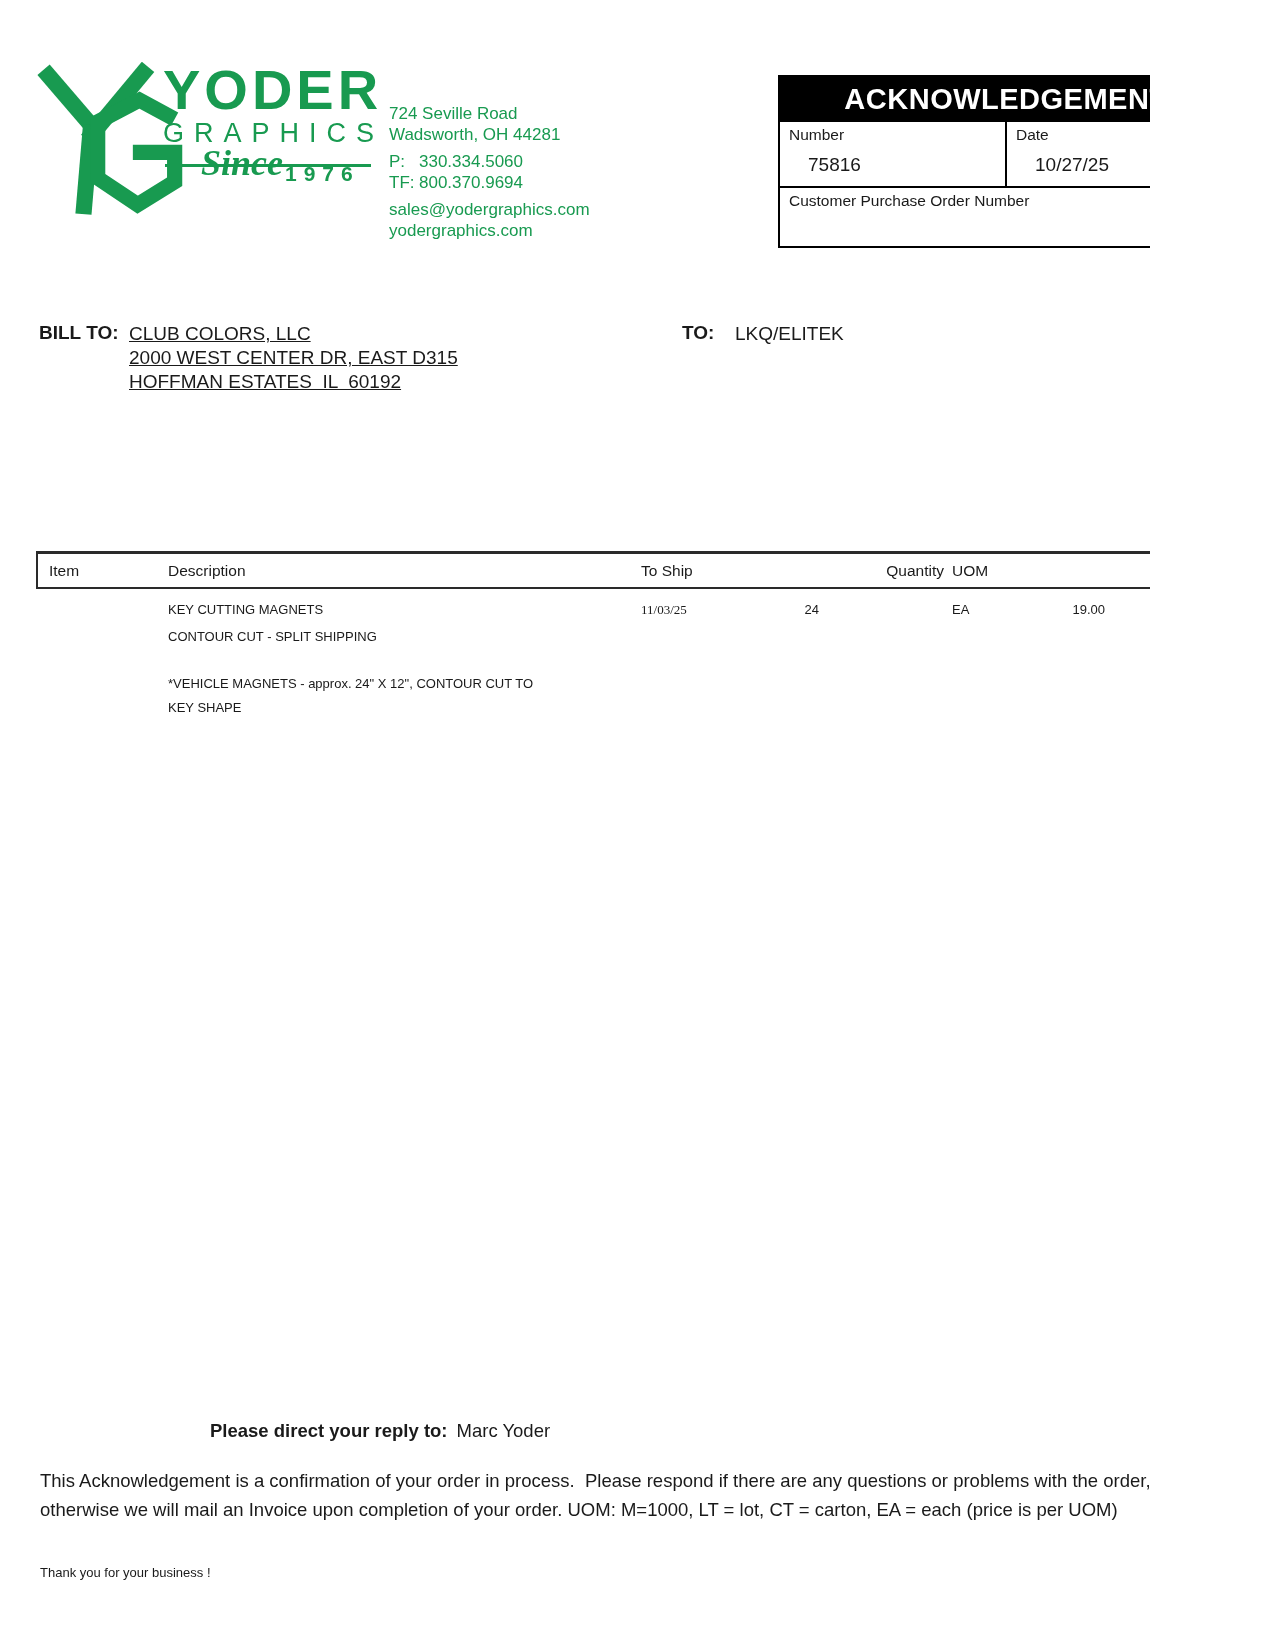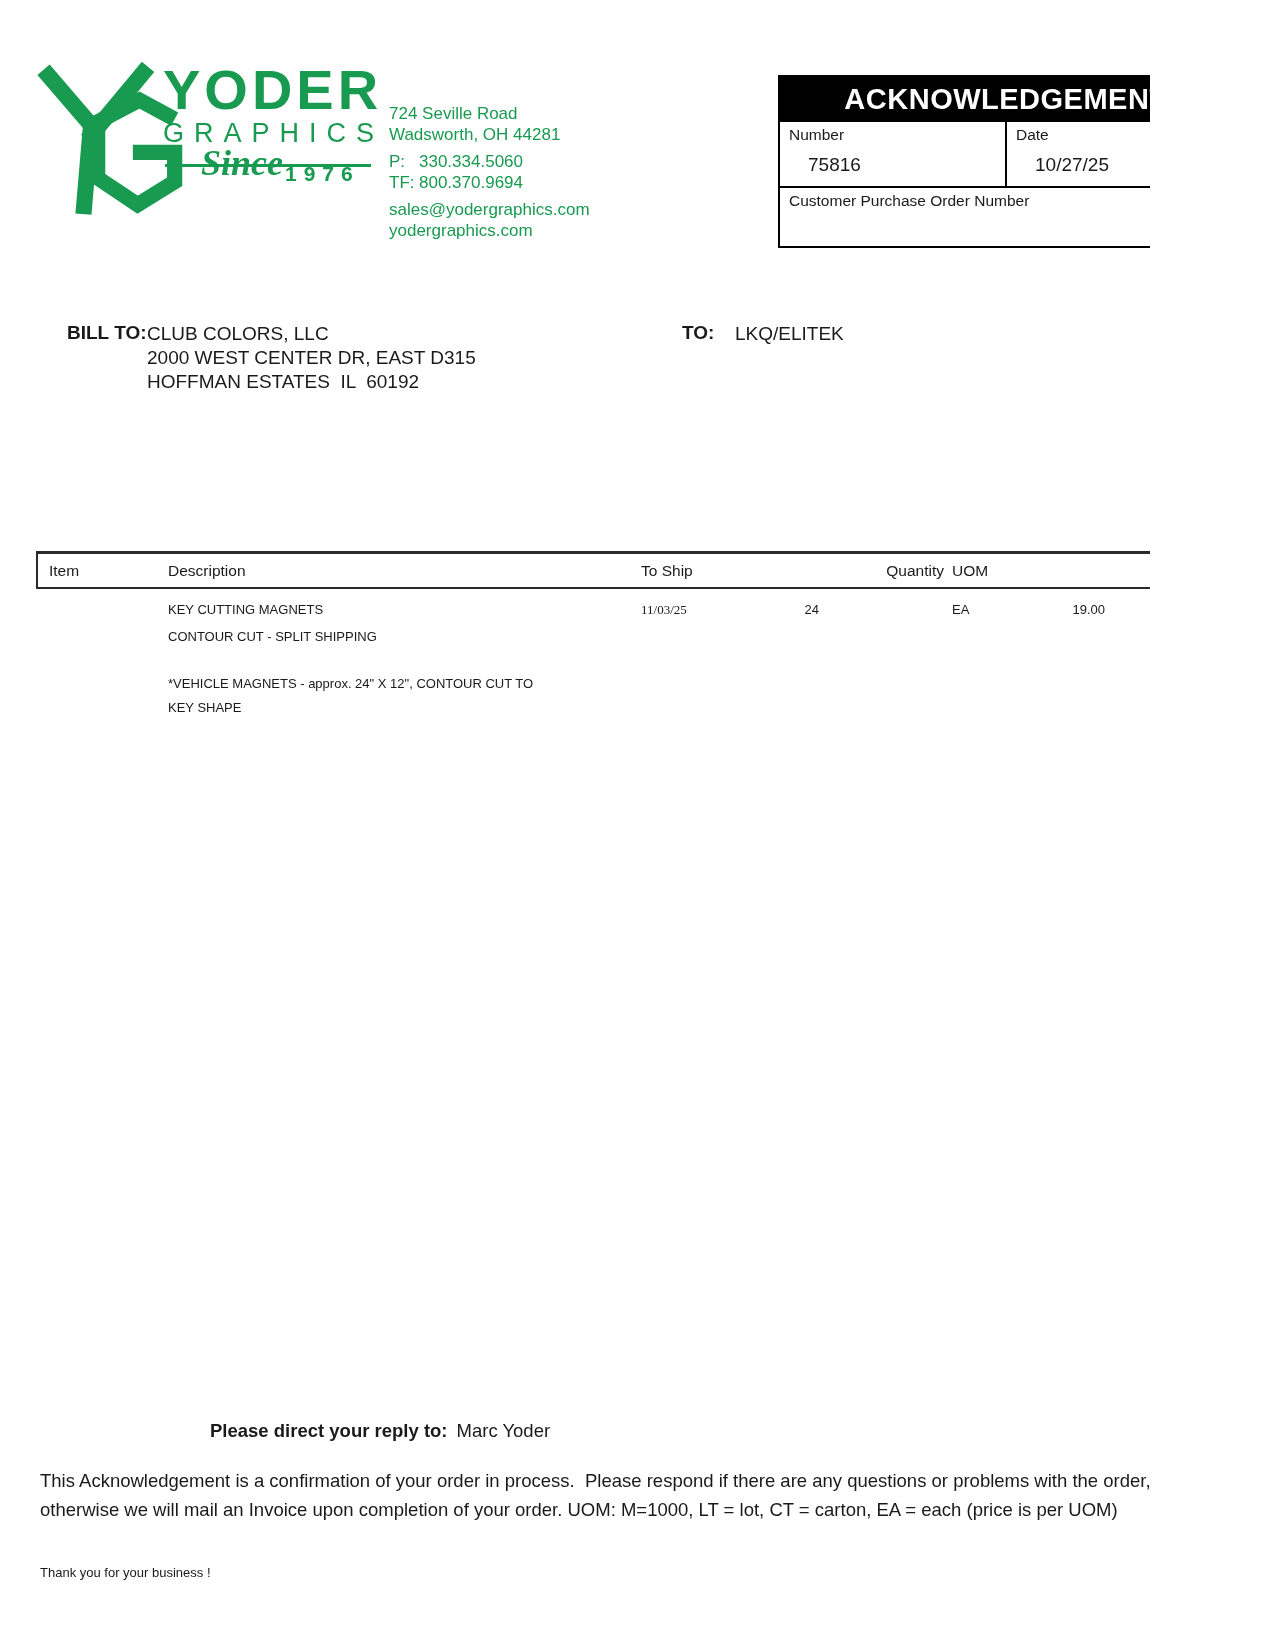--- a/index.html
+++ b/index.html
@@ -94,22 +94,22 @@
         <div>Date</div>
         <div class="ack-value">10/27/25</div>
       </div>
     </div>
     <div class="ack-row2">
       <div>Customer Purchase Order Number</div>
       <div class="ack-value"></div>
     </div>
   </div>
 
-  <div class="abs addr-label" style="left:39px;top:322px;margin-left:28px;">BILL TO:</div>
-  <div class="abs addr-lines" style="left:147px;top:322px;">
+  <div class="abs addr-label" style="left:39px;top:322px;">BILL TO:</div>
+  <div class="abs addr-lines" style="left:129px;top:322px;text-decoration:underline;">
     <div class="pre">CLUB COLORS, LLC</div>
     <div class="pre">2000 WEST CENTER DR, EAST D315</div>
     <div class="pre">HOFFMAN ESTATES  IL  60192</div>
   </div>
 
   <div class="abs addr-label" style="left:682px;top:322px;">TO:</div>
   <div class="abs addr-lines" style="left:735px;top:322px;">
     <div class="pre">LKQ/ELITEK</div>
   </div>
 

